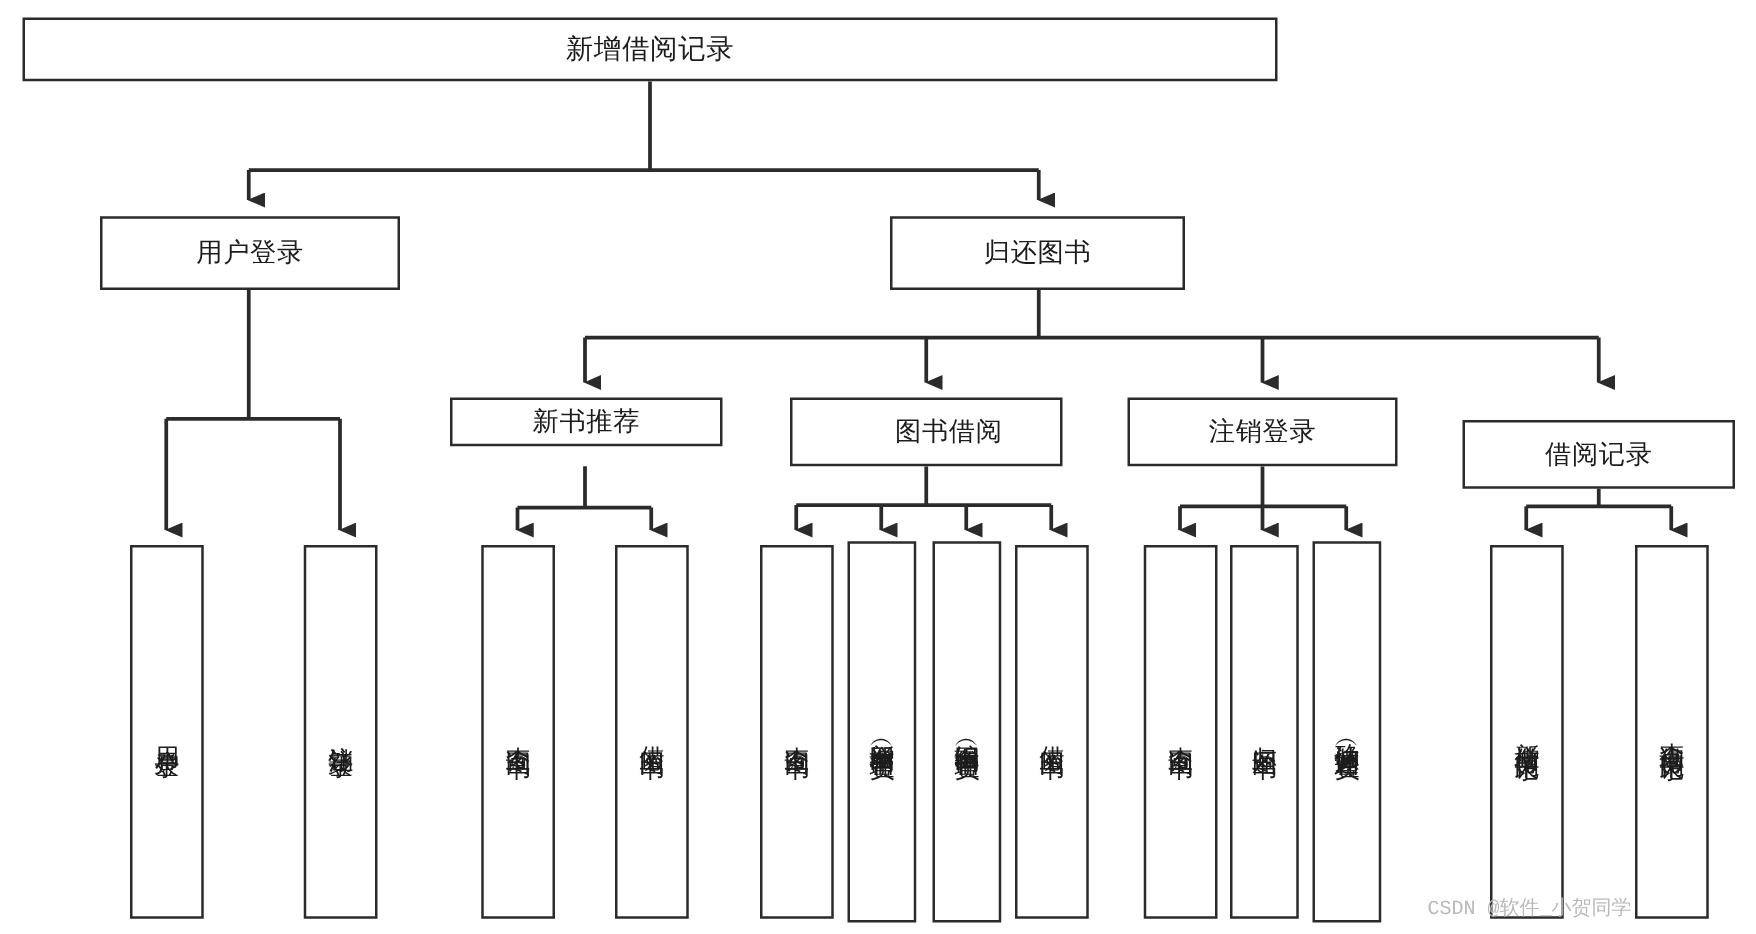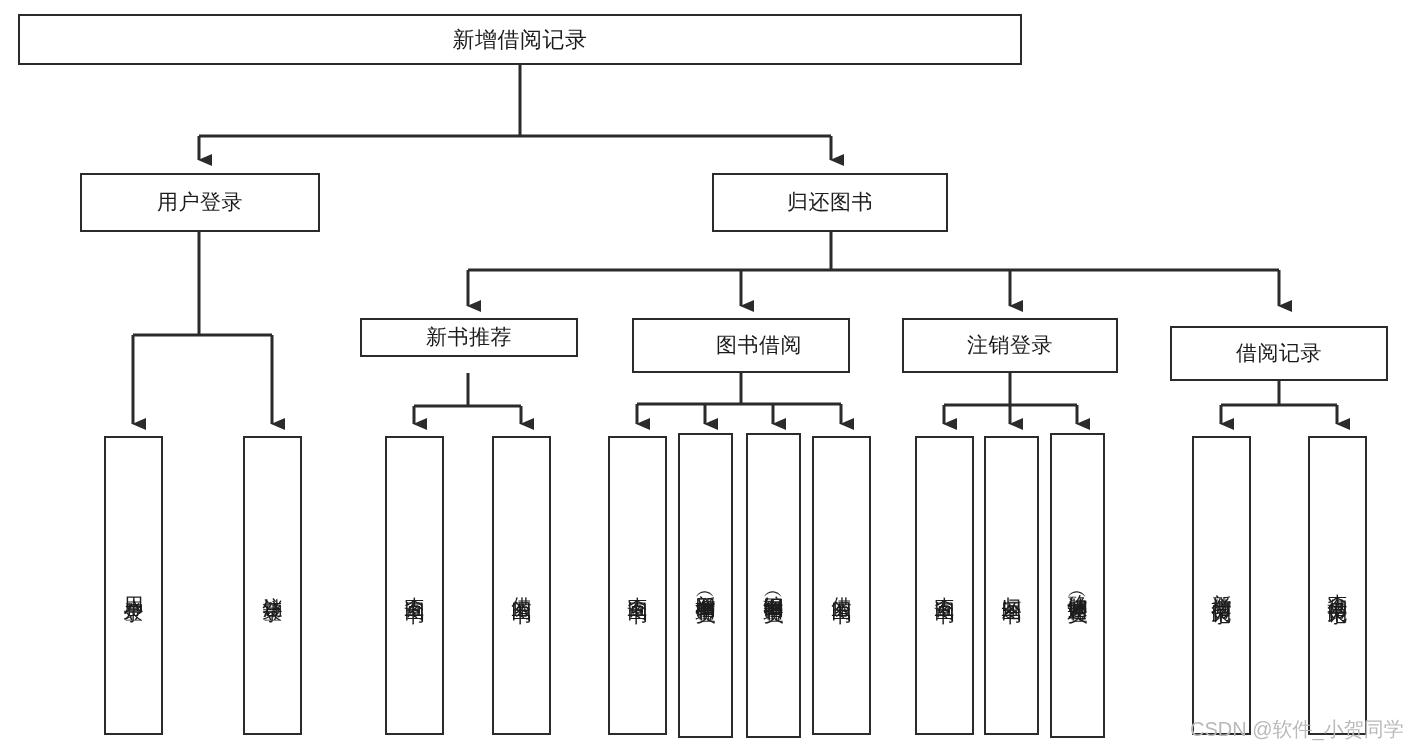--- a/index.html
+++ b/index.html
@@ -63,27 +63,27 @@
     font-size: 20px;
     letter-spacing: 2.5px;
     line-height: 1.05;
     max-height: 100%;
   }
   .node.vert.tall .label {
     letter-spacing: 1.5px;
   }
   .watermark {
     position: absolute;
-    left: 1190px;
+    left: 1142px;
     top: 716px;
-    font-size: 20px;
+    font-size: 16px;
     color: #b9b9b9;
     white-space: nowrap;
     z-index: 3;
-    font-family: Liberation Sans, sans-serif;
+    font-family: Liberation Mono, monospace;
   }
 </style>
 </head>
 <body>
 
 <div id="diagram-root">
 
   <svg class="edges" viewBox="0 0 1405 747" xmlns="http://www.w3.org/2000/svg">
     <defs>
       <marker id="arrow" viewBox="0 0 12 14" refX="6" refY="13" markerWidth="12" markerHeight="14" orient="auto-start-reverse" markerUnits="userSpaceOnUse">
@@ -147,21 +147,21 @@
 
   <div class="node horiz" style="left:360px; top:318px; width:218px; height:39px;">
     <span class="label">新书推荐</span>
   </div>
   <div class="node horiz" style="left:632px; top:318px; width:218px; height:55px;padding-left:36px;">
     <span class="label">图书借阅</span>
   </div>
   <div class="node horiz" style="left:902px; top:318px; width:216px; height:55px;">
     <span class="label">注销登录</span>
   </div>
-  <div class="node horiz" style="left:1170px; top:326px; width:218px; height:55px;">
+  <div class="node horiz" style="left:1170px; top:336px; width:218px; height:55px;">
     <span class="label">借阅记录</span>
   </div>
 
   <div class="node vert" style="left:104px; top:436px; width:59px; height:299px;">
     <span class="label">用户登录</span>
   </div>
   <div class="node vert" style="left:243px; top:436px; width:59px; height:299px;">
     <span class="label">注销登录</span>
   </div>
 

